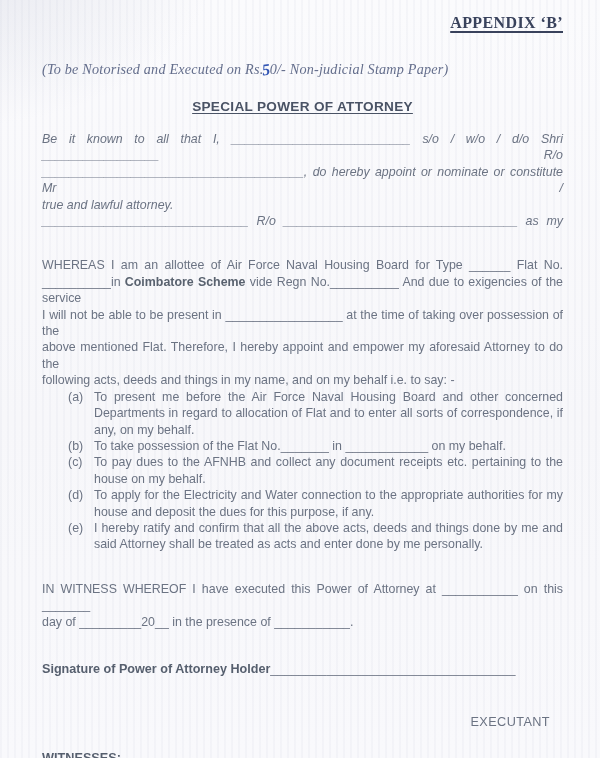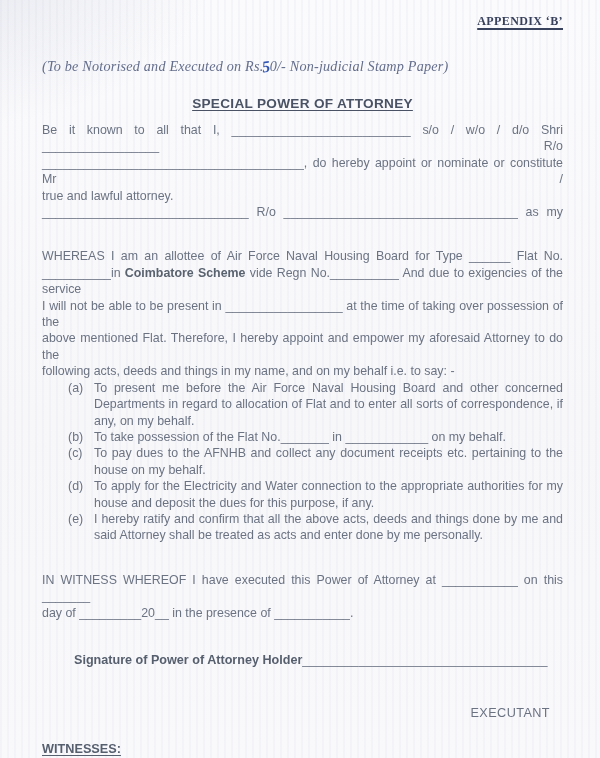--- a/index.html
+++ b/index.html
@@ -14,46 +14,46 @@
     color:#6b7383;
     background-color:#fafafc;
     background-image:
       radial-gradient(ellipse 430px 270px at -50px -40px, rgba(196,200,215,0.38), rgba(250,250,252,0) 62%),
       repeating-linear-gradient(90deg, rgba(221,223,233,0.22) 0 2px, rgba(250,250,252,0) 2px 7px),
       linear-gradient(180deg,#fbfbfd 0%,#f7f7fa 55%,#f9f9fc 100%);
   }
   .serif{font-family:"Liberation Serif",serif;}
   .u{text-decoration:underline;text-underline-offset:3px;}
   .appendix{
-    text-align:right;font-weight:bold;font-size:12px;color:#39425c;
+    text-align:right;font-weight:bold;font-size:16px;color:#39425c;
     letter-spacing:0.4px;
   }
   .appendix .u{text-decoration-thickness:1.5px;}
   .stamp{
     margin-top:28px;font-style:italic;font-size:14.2px;color:#646e8c;
     letter-spacing:0.2px;
   }
   .hand{
     display:inline-block;color:#3356b4;font-weight:bold;font-size:16px;
     transform:rotate(-8deg) translateY(1px);margin:0 -1px;
   }
   .title{margin-top:21px;text-align:center;font-weight:bold;font-size:13.6px;color:#4a5365;letter-spacing:0.3px;}
   .title .u{text-decoration-thickness:1.4px;text-underline-offset:2px;}
   .para{font-size:12.4px;line-height:16.4px;}
-  .mt15{margin-top:11px;}
+  .mt15{margin-top:17px;font-style:italic;}
   .mt16{margin-top:28px;}
   .line{width:100%;}
   .line.j{text-align:justify;text-align-last:justify;}
   b{font-weight:bold;color:#59626f;}
   .clauses{font-size:12.4px;line-height:16.4px;}
   .clause{display:flex;}
   .marker{width:26px;flex:0 0 26px;margin-left:26px;}
   .ctext{flex:1 1 auto;min-width:0;}
   .sig{margin-top:32px;font-size:12.6px;}
-  .sig b{color:#565f6e;margin-left:32px;}
+  .sig b{color:#565f6e;}
   .executant{margin-top:39px;text-align:right;padding-right:13px;font-size:12.7px;color:#6b7383;letter-spacing:0.4px;}
   .witnesses{margin-top:22px;font-size:12.7px;font-weight:bold;color:#565f6e;}
   .witnesses .u{text-decoration-thickness:1.3px;text-underline-offset:2px;}
   .witness-num{font-size:12.5px;line-height:16.4px;}
 </style>
 </head>
 <body>
 
 <div class="doc">
 

